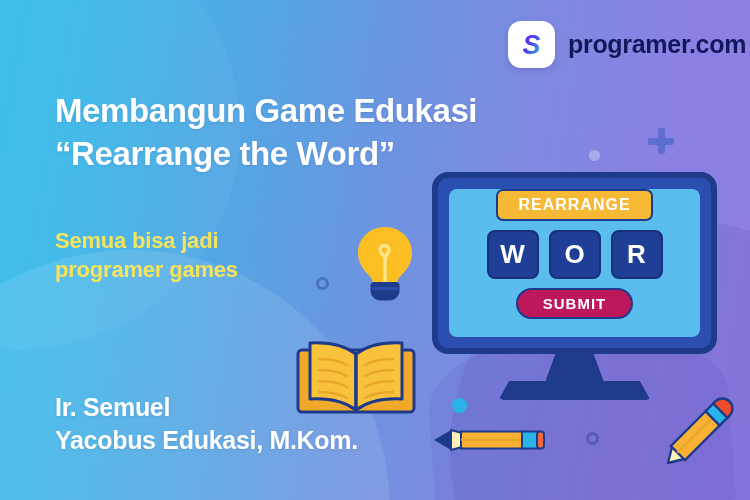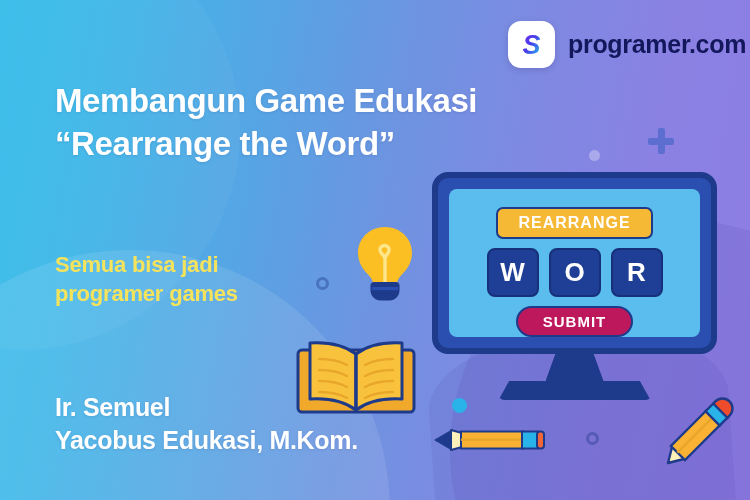--- a/index.html
+++ b/index.html
@@ -87,40 +87,39 @@
   }
   .brand-name {
     font-size:25px; font-weight:bold;
     color:#13185C; letter-spacing:-0.3px;
     white-space:nowrap;
   }
 
   
   .headline {
     position:absolute;
-    left:55px; top:80px;
+    left:55px; top:90px;
     width:540px;
     color:#FFFFFF;
     font-size:33px;
     font-weight:bold;
     line-height:1.30;
     letter-spacing:-0.4px;
     text-shadow:0 1px 3px rgba(30,40,110,0.13);
   }
   .headline .ln { display:block; white-space:nowrap; }
 
   .tagline {
     position:absolute;
     left:55px; top:226px;
     color:#F5E35C;
     font-size:22px;
     font-weight:bold;
     line-height:1.32;
     letter-spacing:-0.2px;
-    margin-top:24px;
   }
   .tagline .ln { display:block; white-space:nowrap; }
 
   .author {
     position:absolute;
     left:55px; top:391px;
     color:#FFFFFF;
     font-size:25px;
     font-weight:bold;
     line-height:1.32;
@@ -136,21 +135,21 @@
     background:#2B4FB0;
     border:6px solid #1E3A8A;
     border-radius:16px;
     padding:11px;
   }
   .monitor-screen {
     width:100%; height:100%;
     background:#5BBDEE;
     border-radius:8px;
     display:flex; flex-direction:column;
-    align-items:center; justify-content:flex-end;
+    align-items:center; justify-content:flex-start;
     gap:9px;
   }
   .pill-rearrange {
     background:#F6B935;
     border:2.5px solid #1E3A8A;
     border-radius:7px;
     color:#FFFFFF;
     font-size:16px; font-weight:bold;
     letter-spacing:1.0px;
     padding:5px 20px;

